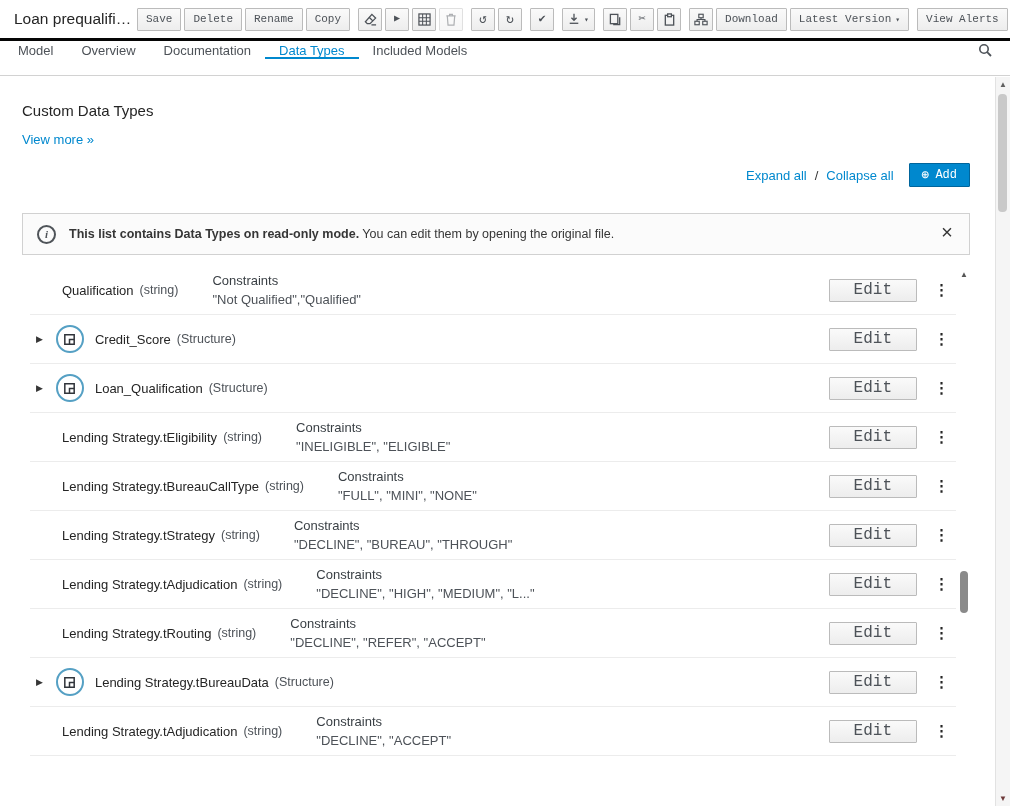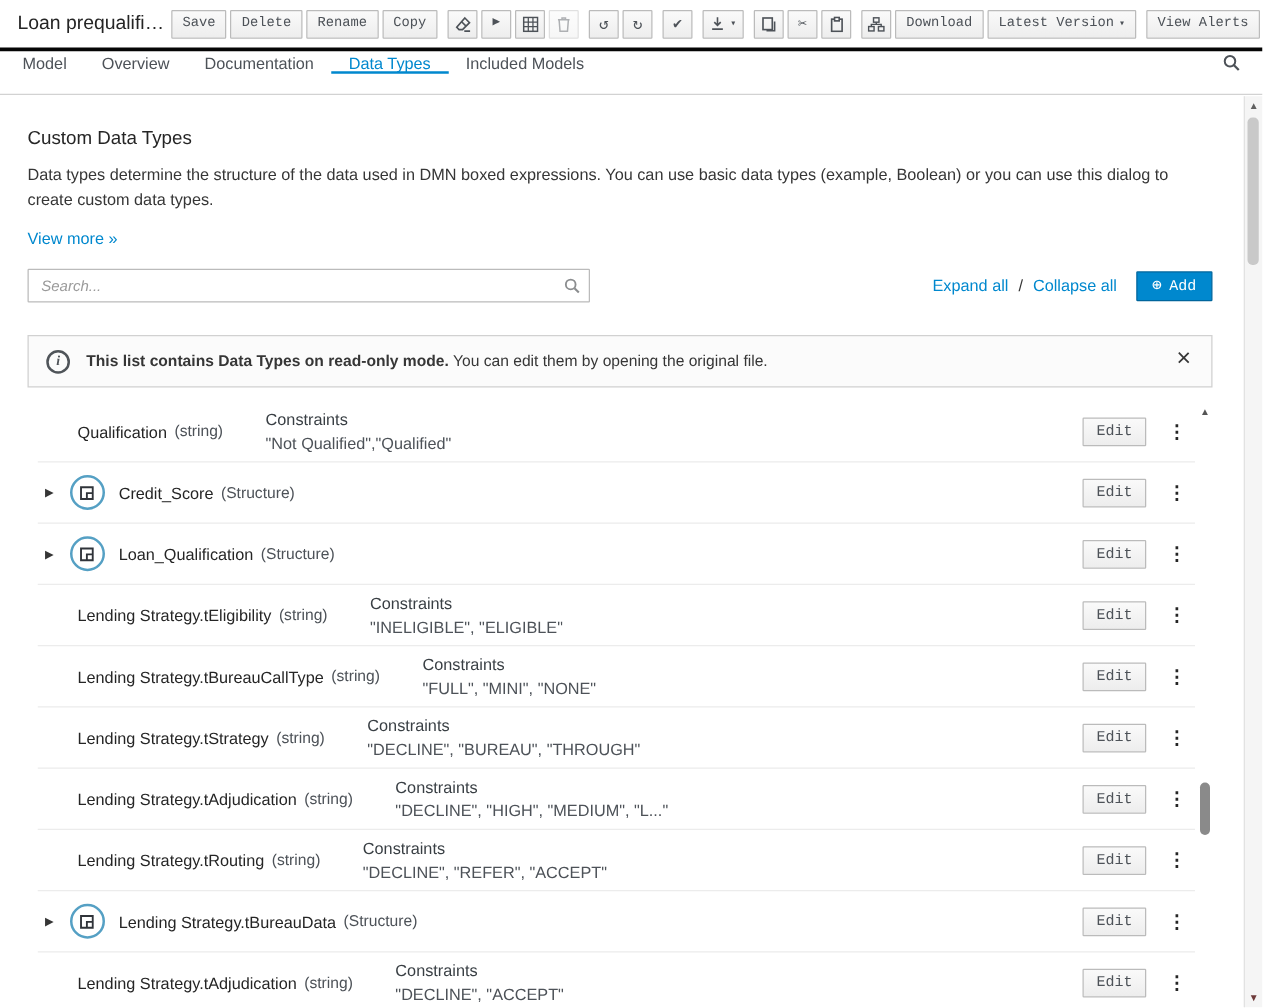--- a/index.html
+++ b/index.html
@@ -60,21 +60,21 @@
   .row.structure{padding-left:6px}
   .caret{font-size:9px;color:#363636;margin-right:13px;cursor:pointer;flex:none}
   .struct-icon{width:28px;height:28px;border:2px solid #55a0c4;border-radius:50%;display:flex;
     align-items:center;justify-content:center;margin-right:11px;flex:none}
   .tname{font-weight:400;font-size:13px;color:#252525;white-space:nowrap}
   .tkind{font-size:12.5px;color:#4d5258;margin-left:6px;white-space:nowrap}
   .cons{display:flex;flex-direction:column;margin-left:34px;line-height:19px;overflow:hidden}
   .cons-label{font-size:13px;color:#393f44}
   .cons-value{font-size:13px;color:#4d5258;white-space:nowrap}
   .row-actions{margin-left:auto;display:flex;align-items:center;gap:12px;flex:none}
-  .edit{padding:0 10px;font-size:12px}
+  .edit{padding:0 24px;font-size:16px}
   .kebab{border:0;background:none;font-size:15px;font-weight:700;color:#252525;cursor:pointer;padding:2px 5px}
 
   
   .inner-scrollbar{position:absolute;right:0;top:2px;bottom:0;width:12px}
   .inner-scrollbar .up{position:absolute;top:2px;left:0;right:0;text-align:center;font-size:8px;color:#555}
   .inner-scrollbar .thumb{position:absolute;left:2px;width:8px;top:303px;height:42px;background:#8a8a8a;border-radius:4px}
   .outer-scrollbar{position:absolute;top:77px;right:0;bottom:0;width:15px;background:#f5f5f5;border-left:1px solid #e2e2e2}
   .outer-scrollbar .up{position:absolute;top:3px;left:0;right:0;text-align:center;font-size:8px;color:#606060}
   .outer-scrollbar .down{position:absolute;bottom:3px;left:0;right:0;text-align:center;font-size:8px;color:#6e3a3a}
   .outer-scrollbar .thumb{position:absolute;left:2px;width:9px;top:17px;height:118px;background:#c9c9c9;border-radius:4px}
@@ -196,33 +196,23 @@
         <svg width="14" height="14" viewBox="0 0 14 14">
           <circle cx="6" cy="6" r="4.2" fill="none" stroke="#4d5258" stroke-width="1.6"></circle>
           <line x1="9.2" y1="9.2" x2="13" y2="13" stroke="#4d5258" stroke-width="1.8"></line>
         </svg>
       </span>
   </button>
 </nav>
 
 <main>
   <h1 class="heading">Custom Data Types</h1>
-  <p class="desc">Data types determine the structure of the data used in DMN boxed expressions. You can use basic data types (example, Boolean) or you can use this dialog to create custom data types.</p>
   <a class="view-more">View more »</a>
 
   <div class="controls">
-    <div class="search-wrap">
-      <input placeholder="Search..." style="">
-      <span class="search-ic">
-          <svg width="13" height="13" viewBox="0 0 14 14">
-            <circle cx="6" cy="6" r="4.2" fill="none" stroke="#8b8d8f" stroke-width="1.6"></circle>
-            <line x1="9.2" y1="9.2" x2="13" y2="13" stroke="#8b8d8f" stroke-width="1.8"></line>
-          </svg>
-        </span>
-    </div>
     <div class="right-controls">
       <a>Expand all</a>
       <span class="slash">/</span>
       <a>Collapse all</a>
       <button class="add-btn">
         <span class="add-plus">⊕</span>
         <span>Add</span>
       </button>
     </div>
   </div>

